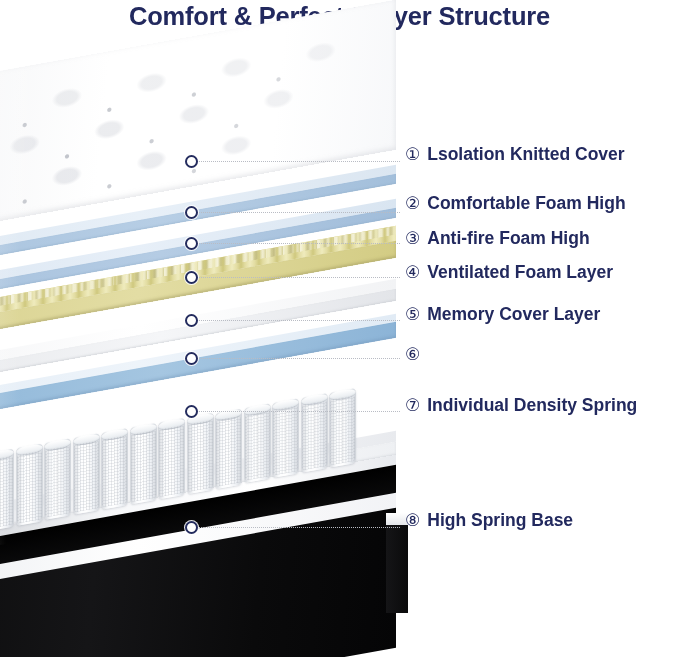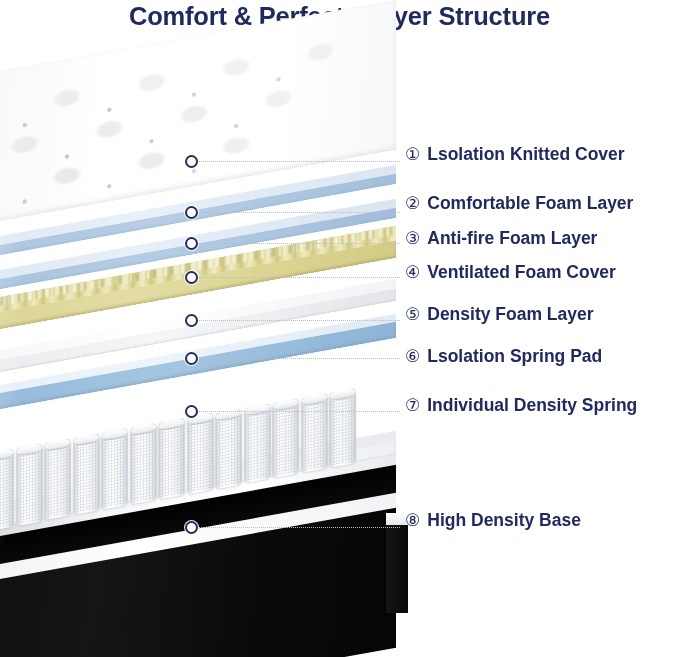--- a/index.html
+++ b/index.html
@@ -280,41 +280,40 @@
       <div class="marker" style="left: 185px; top: 521px;"></div>
     </div>
 
   <div class="labels" id="labels">
       <div class="lbl" style="top: 144px;">
         <span class="num">①</span>
         <span>Lsolation Knitted Cover</span>
       </div>
       <div class="lbl" style="top: 193px;">
         <span class="num">②</span>
-        <span>Comfortable Foam Layer</span>
+        <span>Comfortable Foam High</span>
       </div>
       <div class="lbl" style="top: 228px;">
         <span class="num">③</span>
-        <span>Anti-fire Foam Layer</span>
+        <span>Anti-fire Foam High</span>
       </div>
       <div class="lbl" style="top: 262px;">
         <span class="num">④</span>
-        <span>Ventilated Foam Cover</span>
+        <span>Ventilated Foam Layer</span>
       </div>
       <div class="lbl" style="top: 304px;">
         <span class="num">⑤</span>
-        <span>Density Foam Layer</span>
+        <span>Memory Cover Layer</span>
       </div>
       <div class="lbl" style="top: 346px;">
         <span class="num">⑥</span>
-        <span>Lsolation Spring Pad</span>
       </div>
       <div class="lbl" style="top: 395px;">
         <span class="num">⑦</span>
         <span>Individual Density Spring</span>
       </div>
       <div class="lbl" style="top: 510px;">
         <span class="num">⑧</span>
-        <span>High Density Base</span>
+        <span>High Spring Base</span>
       </div>
     </div>
 
 </div>
 
 </body></html>

